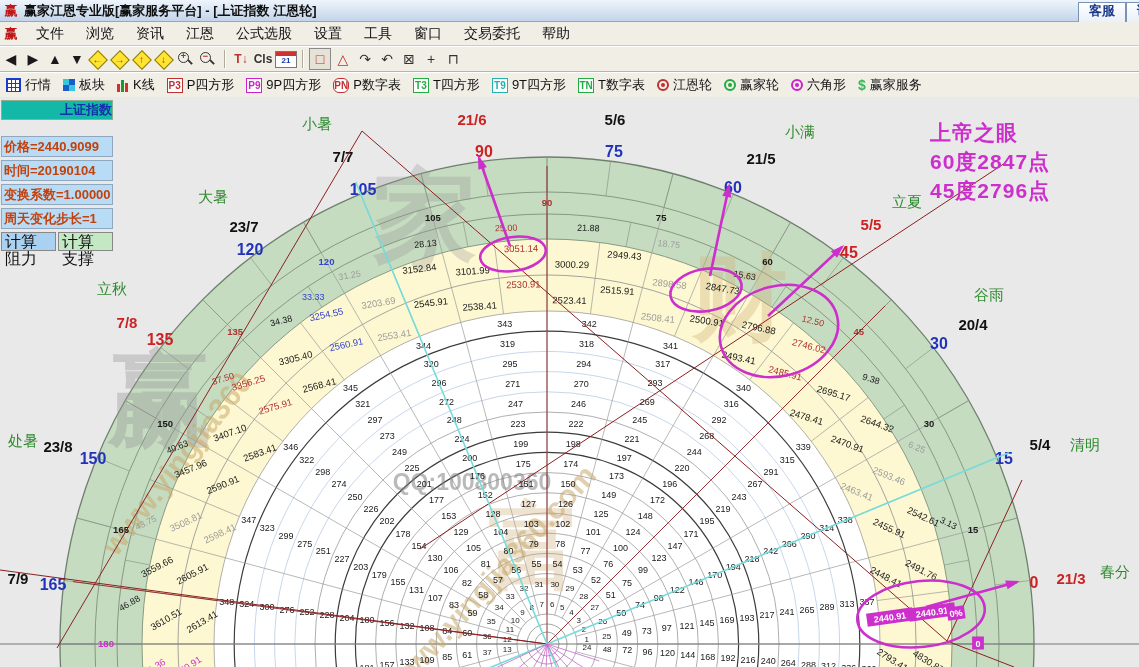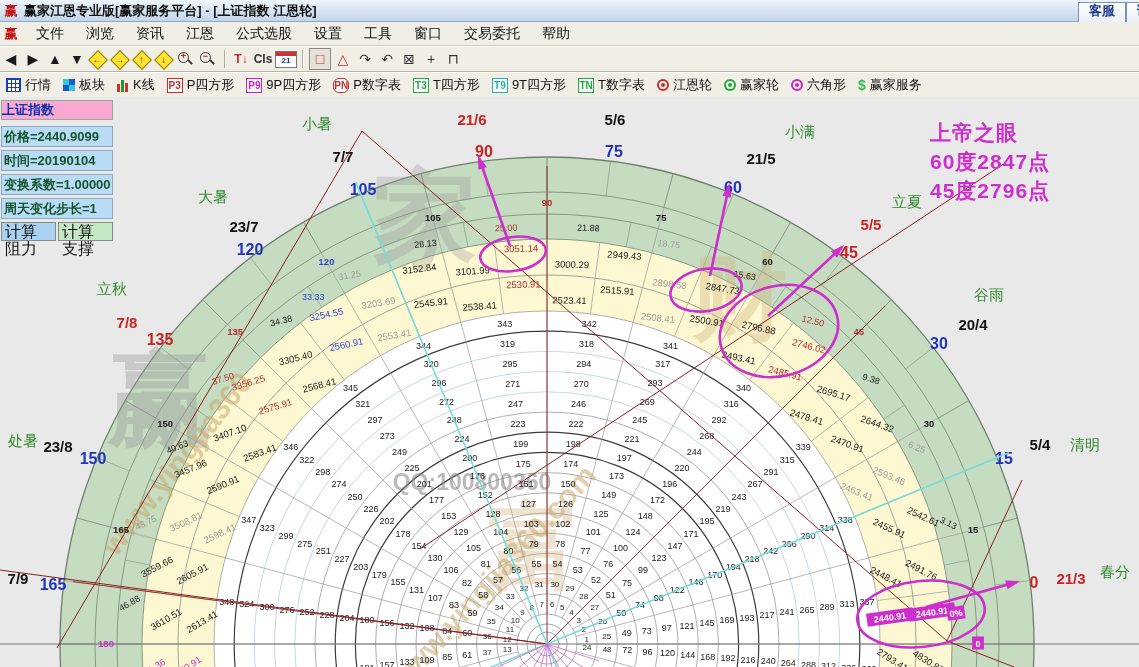--- a/index.html
+++ b/index.html
@@ -56,23 +56,23 @@
     display:inline-flex;align-items:center;justify-content:center;}
   .rings-ic{width:12px;height:12px;border:2px solid;border-radius:50%;box-sizing:border-box;
     display:inline-flex;align-items:center;justify-content:center;}
   .rings-ic b{width:4px;height:4px;border-radius:50%;background:currentColor;}
   .dollar-ic{font-size:14px;font-weight:bold;}
   
   #chart{position:absolute;left:0;top:97px;width:1139px;height:570px;background:#e9e9e9;}
   #wheel-svg{display:block;}
   
   #side-panel{position:absolute;left:1px;top:100px;width:112px;font-size:13px;}
-  #panel-header{background:#f9a8d4;border:1px solid #8fae8f;color:#1133aa;font-weight:bold;
-    text-align:left;height:18px;line-height:18px;margin-bottom:6px;}
-  .panel-row{background:#b9dcf6;border:1px solid #8fa8c0;color:#14532d;font-weight:bold;
+  #panel-header{background:#14b8a6;border:1px solid #8fae8f;color:#1133aa;font-weight:bold;
+    text-align:right;height:18px;line-height:18px;margin-bottom:16px;}
+  .panel-row{background:#b9dcf6;border:1px solid #8fa8c0;color:#c2410c;font-weight:bold;
     height:19px;line-height:19px;margin-bottom:3px;padding-left:2px;white-space:nowrap;overflow:hidden;}
   #panel-buttons{display:flex;}
   .panel-btn{height:17px;line-height:17px;padding:0 3px;font-size:16px;color:#111;border:1px solid #888;}
   .panel-btn.blue{background:#abd1f0;}
   .panel-btn.green{background:#c4e8c4;margin-left:2px;}
   
   #annotation{position:absolute;left:930px;top:118px;font-size:21px;font-weight:bold;
     line-height:29px;letter-spacing:1px;}
 </style>
 </head>

